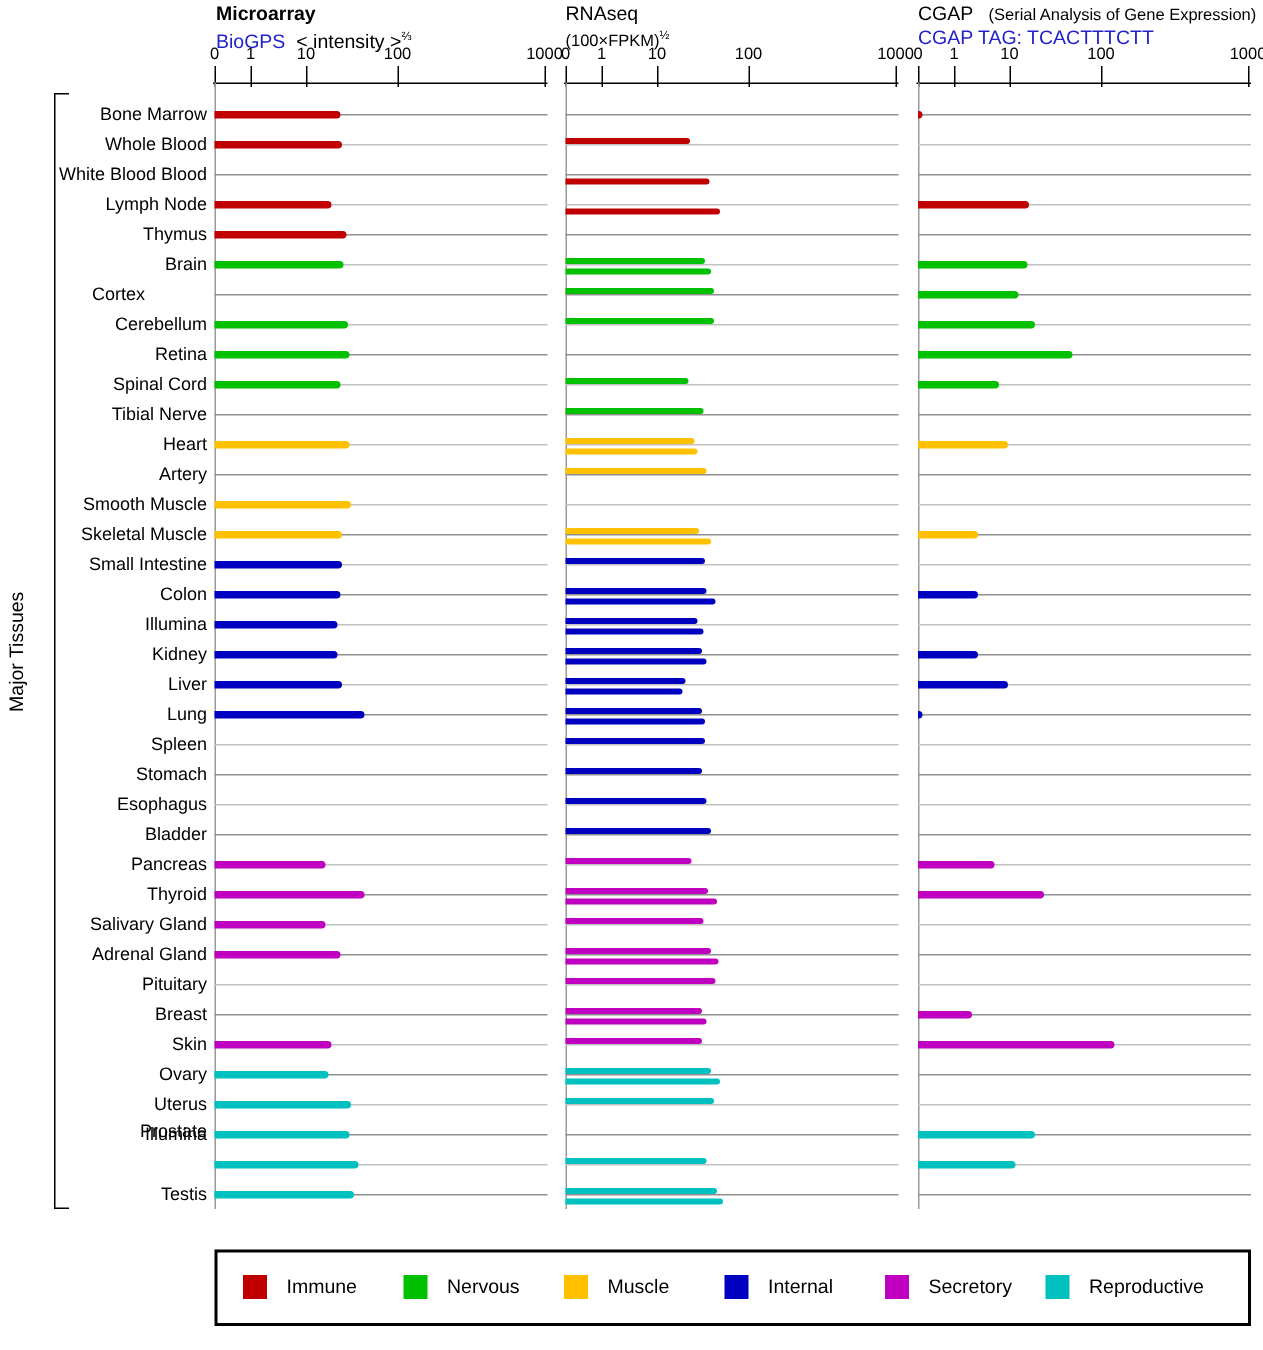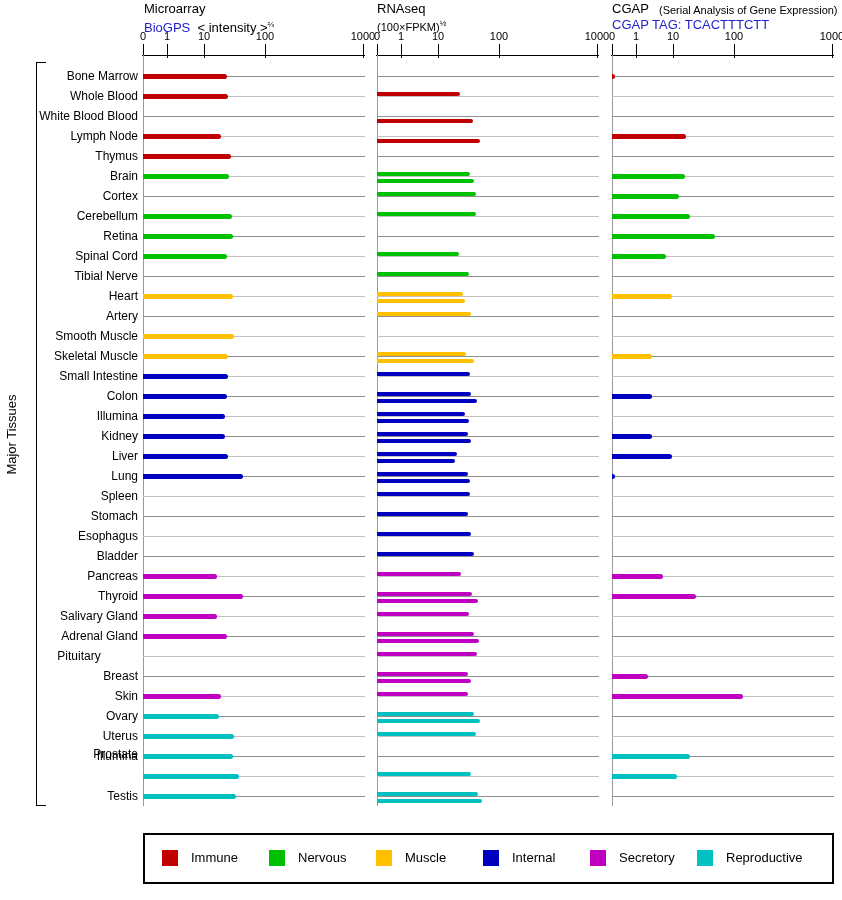--- a/index.html
+++ b/index.html
@@ -14,21 +14,21 @@
   .legend-box{border:2px solid #000;}
   .legend-label{font-size:13px;line-height:16px;white-space:nowrap;}
   .vtext{transform:rotate(-90deg);transform-origin:center center;font-size:13px;white-space:nowrap;}
   sup{font-size:8px;}
 </style>
 </head>
 <body>
 
 <div id="stage">
 
-  <div class="abs hdr" style="left:144px;top:2px;">Microarray</div>
+  <div class="abs hdr" style="left:144px;top:2px;font-weight:bold;">Microarray</div>
   <div class="abs hdr" style="left:144px;top:18px;">
     <span class="link">BioGPS</span>
     <span>&nbsp;<span>&lt; intensity &gt;</span><sup>⅔</sup></span>
   </div>
 
   <div class="abs hdr" style="left:377px;top:2px;">RNAseq</div>
   <div class="abs hdr-small" style="left:377px;top:17px;"><span>(100×FPKM)</span><sup>½</sup></div>
 
   <div class="abs hdr" style="left:612px;top:2px;">CGAP</div>
   <div class="abs hdr-small" style="left:659px;top:4px;">(Serial Analysis of Gene Expression)</div>
@@ -109,21 +109,21 @@
       <div style="position: absolute; left: 612px; top: 156px; width: 222px; height: 1px; background: rgb(144, 144, 144);"></div>
       <div style="position: absolute; left: 143px; top: 154px; width: 88px; height: 5px; background: rgb(192, 0, 0); border-radius: 0px 3px 3px 0px;"></div>
       <div class="tissue-label" style="position: absolute; left: 20px; top: 169px; width: 118px;">Brain</div>
       <div style="position: absolute; left: 143px; top: 176px; width: 222px; height: 1px; background: rgb(194, 194, 194);"></div>
       <div style="position: absolute; left: 377px; top: 176px; width: 222px; height: 1px; background: rgb(194, 194, 194);"></div>
       <div style="position: absolute; left: 612px; top: 176px; width: 222px; height: 1px; background: rgb(194, 194, 194);"></div>
       <div style="position: absolute; left: 143px; top: 174px; width: 86px; height: 5px; background: rgb(0, 192, 0); border-radius: 0px 3px 3px 0px;"></div>
       <div style="position: absolute; left: 377px; top: 172px; width: 93px; height: 4px; background: rgb(0, 192, 0); border-radius: 0px 2px 2px 0px;"></div>
       <div style="position: absolute; left: 377px; top: 179px; width: 97px; height: 4px; background: rgb(0, 192, 0); border-radius: 0px 2px 2px 0px;"></div>
       <div style="position: absolute; left: 612px; top: 174px; width: 73px; height: 5px; background: rgb(0, 192, 0); border-radius: 0px 3px 3px 0px;"></div>
-      <div class="tissue-label" style="position: absolute; left: 20px; top: 189px; width: 118px;">Cortex</div>
+      <div class="tissue-label" style="position: absolute; left: 20px; top: 189px; width: 118px; text-align: center;">Cortex</div>
       <div style="position: absolute; left: 143px; top: 196px; width: 222px; height: 1px; background: rgb(144, 144, 144);"></div>
       <div style="position: absolute; left: 377px; top: 196px; width: 222px; height: 1px; background: rgb(144, 144, 144);"></div>
       <div style="position: absolute; left: 612px; top: 196px; width: 222px; height: 1px; background: rgb(144, 144, 144);"></div>
       <div style="position: absolute; left: 377px; top: 192px; width: 99px; height: 4px; background: rgb(0, 192, 0); border-radius: 0px 2px 2px 0px;"></div>
       <div style="position: absolute; left: 612px; top: 194px; width: 67px; height: 5px; background: rgb(0, 192, 0); border-radius: 0px 3px 3px 0px;"></div>
       <div class="tissue-label" style="position: absolute; left: 20px; top: 209px; width: 118px;">Cerebellum</div>
       <div style="position: absolute; left: 143px; top: 216px; width: 222px; height: 1px; background: rgb(194, 194, 194);"></div>
       <div style="position: absolute; left: 377px; top: 216px; width: 222px; height: 1px; background: rgb(194, 194, 194);"></div>
       <div style="position: absolute; left: 612px; top: 216px; width: 222px; height: 1px; background: rgb(194, 194, 194);"></div>
       <div style="position: absolute; left: 143px; top: 214px; width: 89px; height: 5px; background: rgb(0, 192, 0); border-radius: 0px 3px 3px 0px;"></div>
@@ -259,21 +259,21 @@
       <div style="position: absolute; left: 612px; top: 616px; width: 222px; height: 1px; background: rgb(194, 194, 194);"></div>
       <div style="position: absolute; left: 143px; top: 614px; width: 74px; height: 5px; background: rgb(192, 0, 192); border-radius: 0px 3px 3px 0px;"></div>
       <div style="position: absolute; left: 377px; top: 612px; width: 92px; height: 4px; background: rgb(192, 0, 192); border-radius: 0px 2px 2px 0px;"></div>
       <div class="tissue-label" style="position: absolute; left: 20px; top: 629px; width: 118px;">Adrenal Gland</div>
       <div style="position: absolute; left: 143px; top: 636px; width: 222px; height: 1px; background: rgb(144, 144, 144);"></div>
       <div style="position: absolute; left: 377px; top: 636px; width: 222px; height: 1px; background: rgb(144, 144, 144);"></div>
       <div style="position: absolute; left: 612px; top: 636px; width: 222px; height: 1px; background: rgb(144, 144, 144);"></div>
       <div style="position: absolute; left: 143px; top: 634px; width: 84px; height: 5px; background: rgb(192, 0, 192); border-radius: 0px 3px 3px 0px;"></div>
       <div style="position: absolute; left: 377px; top: 632px; width: 97px; height: 4px; background: rgb(192, 0, 192); border-radius: 0px 2px 2px 0px;"></div>
       <div style="position: absolute; left: 377px; top: 639px; width: 102px; height: 4px; background: rgb(192, 0, 192); border-radius: 0px 2px 2px 0px;"></div>
-      <div class="tissue-label" style="position: absolute; left: 20px; top: 649px; width: 118px; text-align: center;">Pituitary</div>
+      <div class="tissue-label" style="position: absolute; left: 20px; top: 649px; width: 118px;">Pituitary</div>
       <div style="position: absolute; left: 143px; top: 656px; width: 222px; height: 1px; background: rgb(194, 194, 194);"></div>
       <div style="position: absolute; left: 377px; top: 656px; width: 222px; height: 1px; background: rgb(194, 194, 194);"></div>
       <div style="position: absolute; left: 612px; top: 656px; width: 222px; height: 1px; background: rgb(194, 194, 194);"></div>
       <div style="position: absolute; left: 377px; top: 652px; width: 100px; height: 4px; background: rgb(192, 0, 192); border-radius: 0px 2px 2px 0px;"></div>
       <div class="tissue-label" style="position: absolute; left: 20px; top: 669px; width: 118px;">Breast</div>
       <div style="position: absolute; left: 143px; top: 676px; width: 222px; height: 1px; background: rgb(144, 144, 144);"></div>
       <div style="position: absolute; left: 377px; top: 676px; width: 222px; height: 1px; background: rgb(144, 144, 144);"></div>
       <div style="position: absolute; left: 612px; top: 676px; width: 222px; height: 1px; background: rgb(144, 144, 144);"></div>
       <div style="position: absolute; left: 377px; top: 672px; width: 91px; height: 4px; background: rgb(192, 0, 192); border-radius: 0px 2px 2px 0px;"></div>
       <div style="position: absolute; left: 377px; top: 679px; width: 94px; height: 4px; background: rgb(192, 0, 192); border-radius: 0px 2px 2px 0px;"></div>

